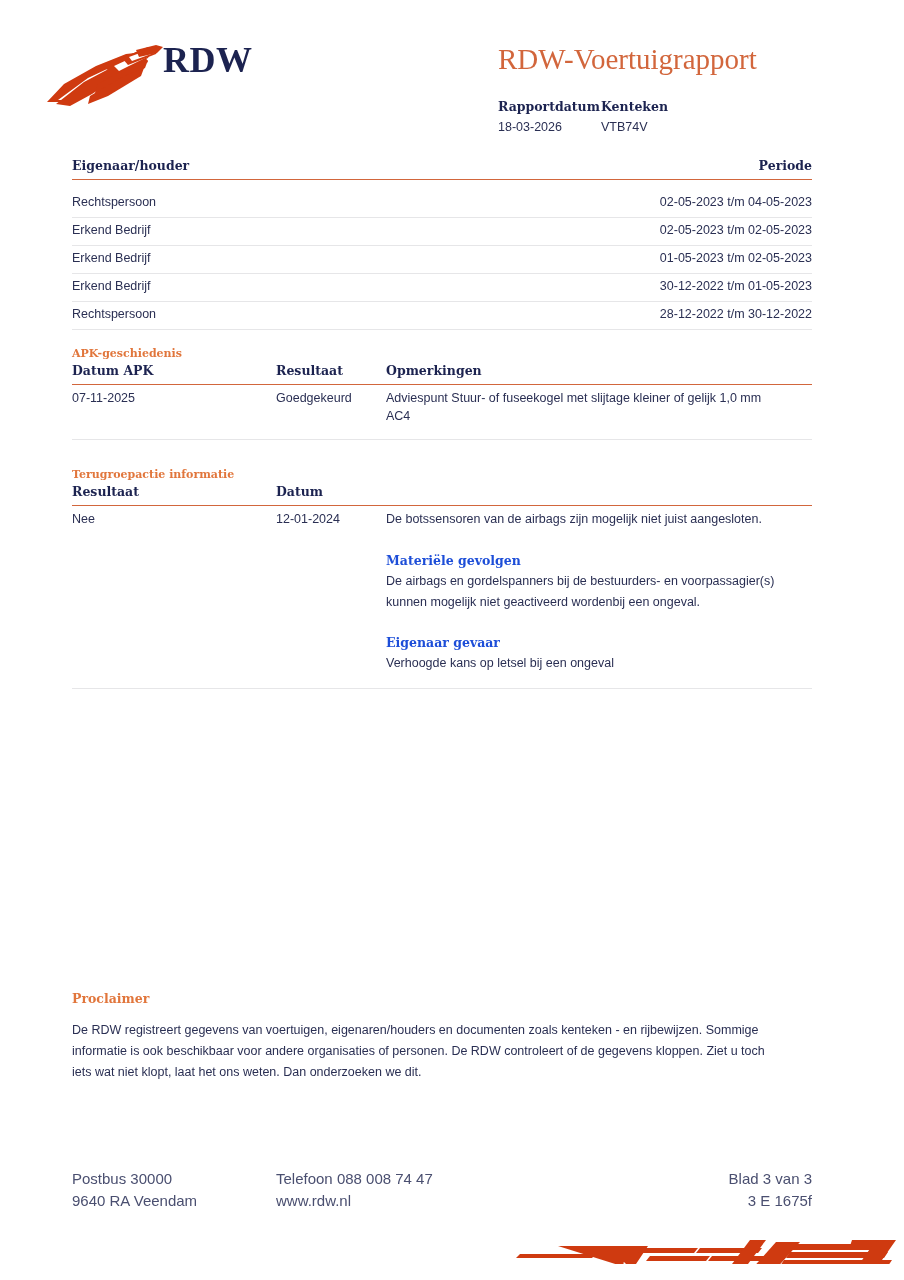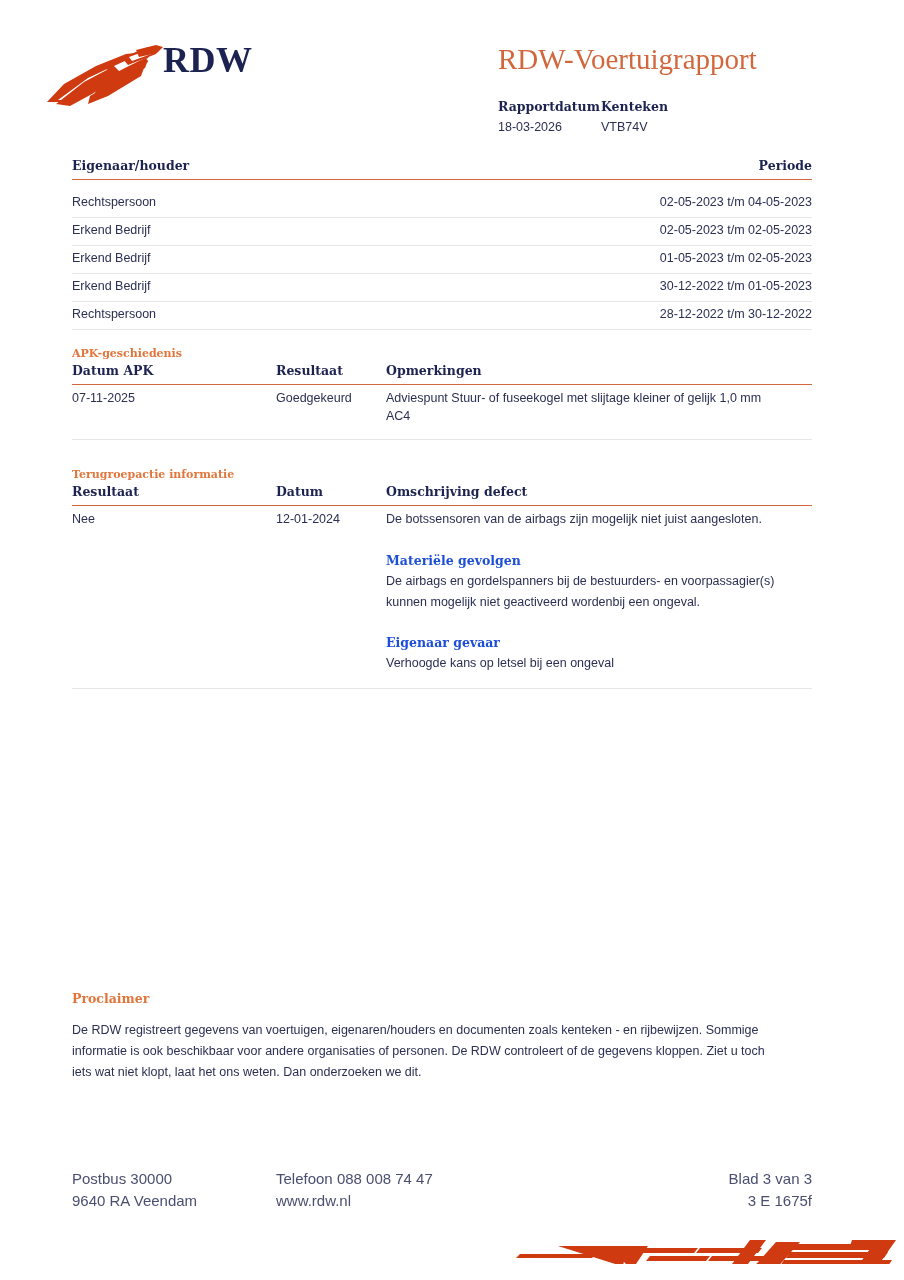--- a/index.html
+++ b/index.html
@@ -258,21 +258,20 @@
       <div class="td c-apk-res">Goedgekeurd</div>
       <div class="td c-apk-rem" style="width:386px;">Adviespunt Stuur- of fuseekogel met slijtage kleiner of gelijk 1,0 mm AC4</div>
     </div>
   </div>
 
   <div class="section" style="top:466px;">
     <div class="section-title">Terugroepactie informatie</div>
     <div class="thead">
       <div class="th c-rc-open">Resultaat</div>
       <div class="th c-rc-date">Datum</div>
-      <div class="th c-rc-desc">Omschrijving defect</div>
     </div>
 
     <div class="trow noline" style="padding-top:4px;padding-bottom:0;">
       <div class="td c-rc-open">Nee</div>
       <div class="td c-rc-date">12-01-2024</div>
       <div class="td c-rc-desc">De botssensoren van de airbags zijn mogelijk niet juist aangesloten.</div>
     </div>
 
     <div style="display:flex;">
       <div style="width:314px;"></div>

